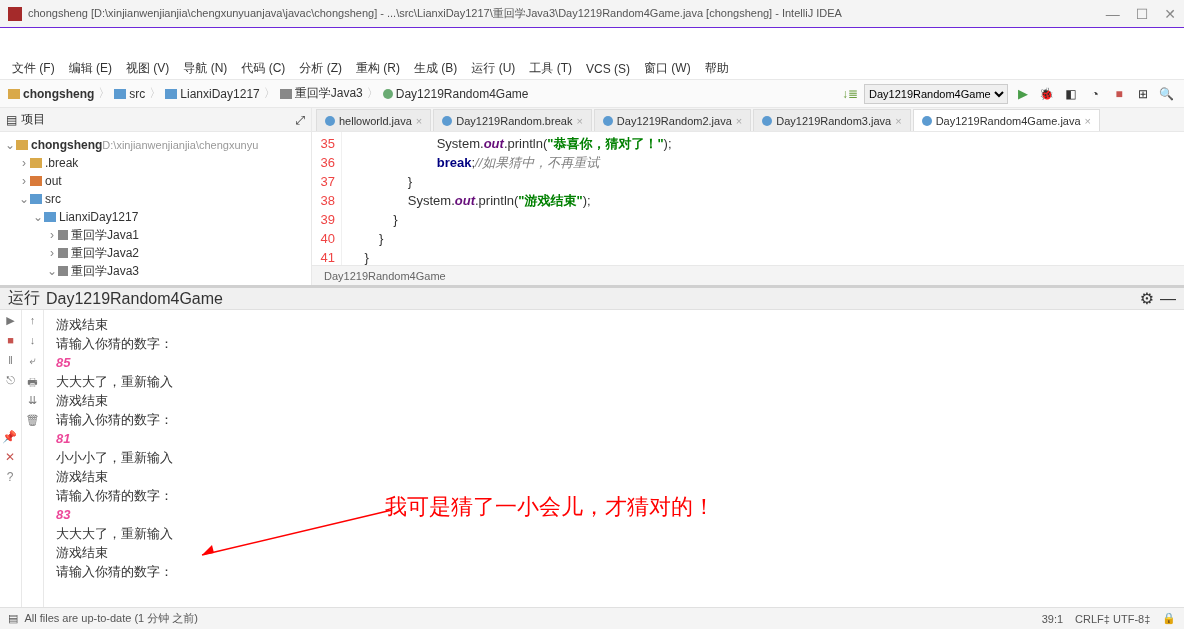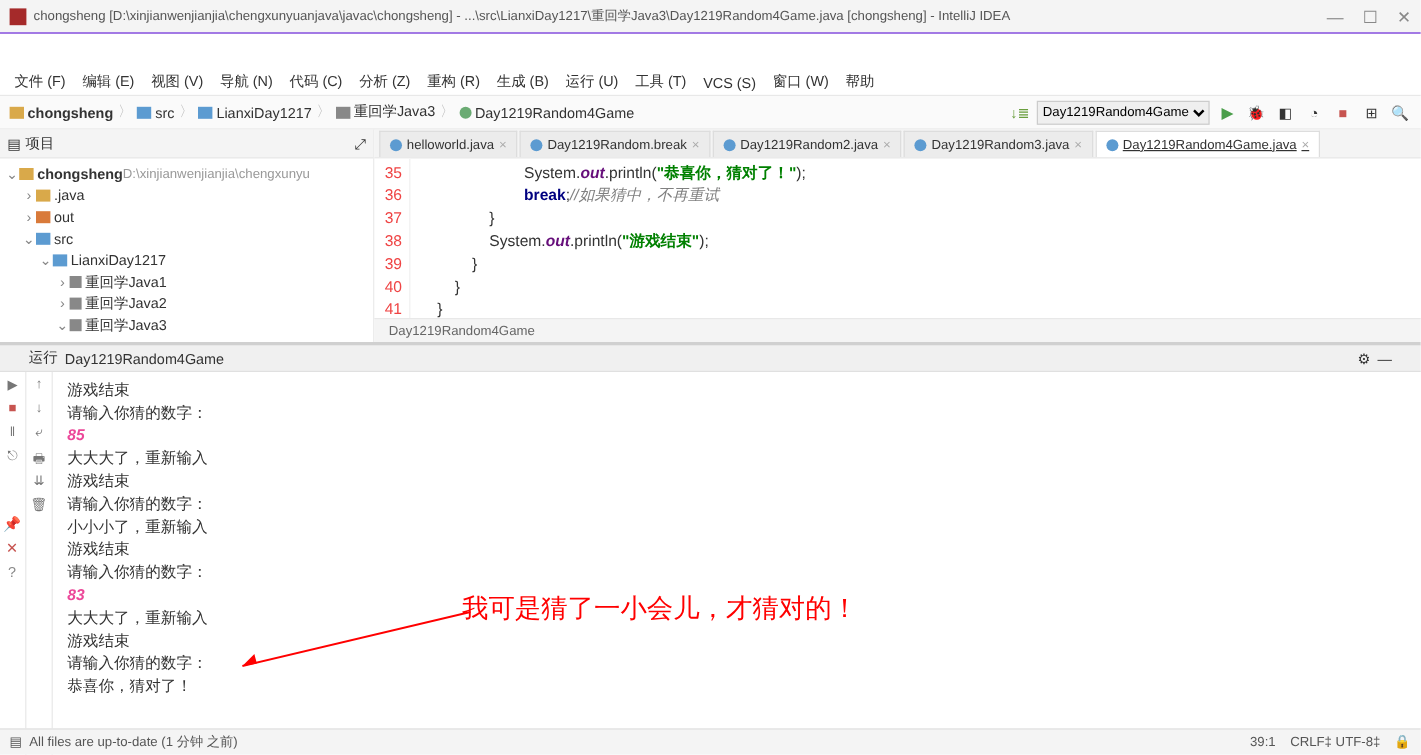--- a/index.html
+++ b/index.html
@@ -29,30 +29,30 @@
 .tree .row { display:flex; align-items:center; white-space:nowrap; }
 .tree .ind { display:inline-block; }
 .tree .tw { width:12px; color:#888; text-align:center; }
 .tree .lbl { margin-left:3px; }
 .tree .bold { font-weight:bold; }
 .tree .gray { color:#999; font-size:11px; }
 .pkg-ico { width:10px; height:10px; background:#888; }
 .editor { flex:1; display:flex; flex-direction:column; }
 .tabs { height:24px; background:#f4f4f4; display:flex; align-items:flex-end; padding-left:4px; border-bottom:1px solid #e8e8e8; overflow:hidden; }
 .tab { height:22px; display:flex; align-items:center; gap:4px; padding:0 8px; border:1px solid #ddd; border-bottom:none; background:#ececec; margin-right:2px; font-size:11px; }
-.tab.active { background:#fff;text-decoration:underline; }
+.tab.active { background:#fff; }
 .tab .cls { color:#aaa; cursor:default; }
 .cico { width:10px; height:10px; background:#5c9bd1; border-radius:50%; }
 .code { flex:1; display:flex; font-family:Consolas,monospace; font-size:13px; overflow:hidden; }
 .gutter { width:30px; text-align:right; color:#ef4444; padding:2px 6px 0 0; line-height:19px; background:#fff; border-right:1px solid #f0f0f0;}
 .src { flex:1; padding:2px 0 0 8px; line-height:19px; white-space:pre; }
 .kw { color:#000080; font-weight:bold; } .fld { color:#660e7a; font-style:italic; font-weight:bold;} .str { color:#008000; font-weight:bold;} .cmt { color:#808080; font-style:italic;}
 .breadcrumb-bottom { height:20px; background:#f4f4f4; border-top:1px solid #e8e8e8; padding:0 12px; font-size:11px; color:#666; line-height:20px;}
 .runpanel { border-top:3px solid #d0d0d0; display:flex; flex-direction:column; height:354px; }
-.runhdr { height:22px; background:#f0f0f0; border-bottom:1px solid #e0e0e0; display:flex; align-items:center; padding:0 24px; font-size:12px;}
+.runhdr { height:22px; background:#f0f0f0; border-bottom:1px solid #e0e0e0; display:flex; align-items:center; padding:0 8px; font-size:16px;}
 .runhdr .spacer{flex:1;}
 .runbody { flex:1; display:flex; overflow:hidden; position:relative;}
 .runtools { width:22px; border-right:1px solid #e8e8e8; display:flex; flex-direction:column; align-items:center; padding-top:4px; gap:6px;}
 .runtools2 { width:22px; border-right:1px solid #e8e8e8; display:flex; flex-direction:column; align-items:center; padding-top:4px; gap:6px;}
 .runtools .i,.runtools2 .i{width:14px;height:14px;font-size:11px;text-align:center;color:#777;}
 .console { flex:1; padding:5px 12px; font-family:Consolas,"Microsoft YaHei",monospace; font-size:13px; line-height:19px; overflow:hidden;}
 .console .num{color:#ec4899;font-style:italic;font-weight:bold;}
 .annot { position:absolute; left:385px; top:182px; color:#ff0000; font-size:22px; font-family:"Microsoft YaHei"; pointer-events:none;}
 .arrow-svg{position:absolute;left:192px;top:195px;pointer-events:none;}
 .leftstrip{position:absolute;left:0;top:430px;width:20px;display:flex;flex-direction:column;gap:6px;align-items:center;}
@@ -142,21 +142,21 @@
           <span class="ind" style="width:4px"></span>
           <span class="tw">⌄</span>
           <span class="folder-ico"></span>
           <span class="lbl bold">chongsheng</span> 
           <span class="gray">D:\xinjianwenjianjia\chengxunyu</span>
         </div>
       <div class="row">
           <span class="ind" style="width:18px"></span>
           <span class="tw">›</span>
           <span class="folder-ico"></span>
-          <span class="lbl">.java</span>
+          <span class="lbl">.break</span>
         </div>
       <div class="row">
           <span class="ind" style="width:18px"></span>
           <span class="tw">›</span>
           <span class="folder-ico" style="background:#d97a3a"></span>
           <span class="lbl">out</span>
         </div>
       <div class="row">
           <span class="ind" style="width:18px"></span>
           <span class="tw">⌄</span>
@@ -259,28 +259,28 @@
       <span class="i">⇊</span>
       <span class="i">🗑</span>
     </div>
     <div class="console">
       <div>游戏结束</div>
       <div>请输入你猜的数字：</div>
       <div class="num">85</div>
       <div>大大大了，重新输入</div>
       <div>游戏结束</div>
       <div>请输入你猜的数字：</div>
+      <div class="num">81</div>
       <div>小小小了，重新输入</div>
       <div>游戏结束</div>
       <div>请输入你猜的数字：</div>
       <div class="num">83</div>
       <div>大大大了，重新输入</div>
       <div>游戏结束</div>
       <div>请输入你猜的数字：</div>
-      <div>恭喜你，猜对了！</div>
       <div style="height:19px"></div>
       <div></div>
     </div>
     <div class="annot">我可是猜了一小会儿，才猜对的！</div>
     <svg class="arrow-svg" width="210" height="60">
       <line x1="200" y1="5" x2="10" y2="50" stroke="#ff0000" stroke-width="1.5"></line>
       <polygon points="10,50 20,40 22,48" fill="#ff0000"></polygon>
     </svg>
   </div>
 </div>

